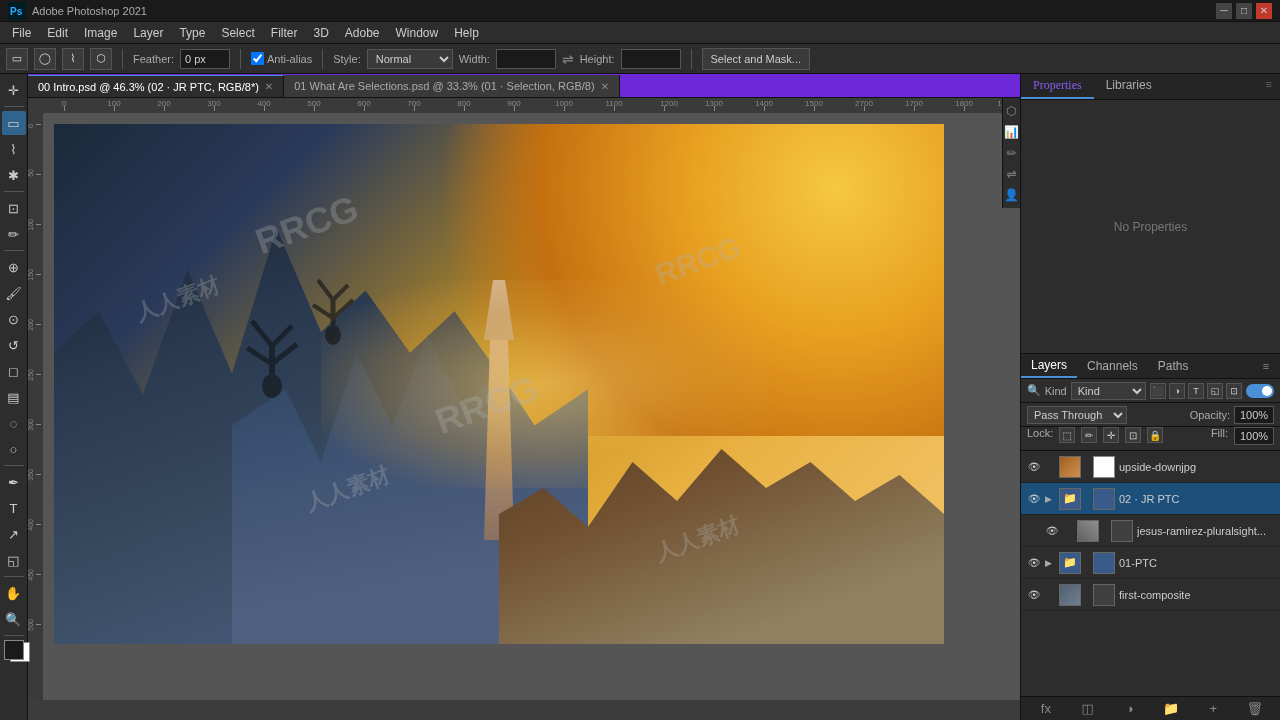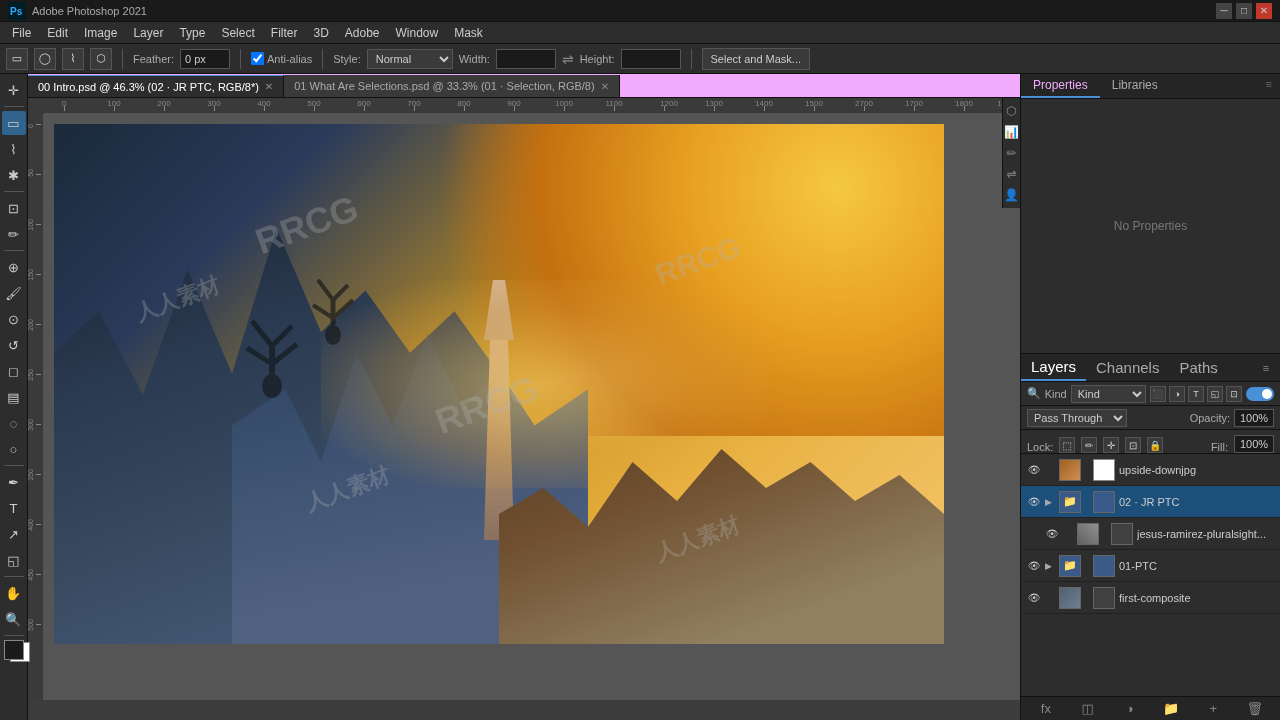--- a/index.html
+++ b/index.html
@@ -181,21 +181,21 @@
     #canvas-area {
       flex: 1;
       background: #3c3c3c;
       display: flex;
       flex-direction: column;
       overflow: hidden;
       position: relative;
     }
     #tabs-bar {
       height: 24px;
-      background: #f0abfc;
+      background: #6d28d9;
       display: flex;
       align-items: flex-end;
       border-bottom: 1px solid #111;
     }
     .tab {
       height: 22px;
       padding: 0 10px;
       font-size: 11px;
       color: #aaa;
       background: #3a3a3a;
@@ -300,22 +300,23 @@
       border-bottom: 1px solid #111;
     }
     .panel-tab {
       padding: 4px 12px;
       font-size: 12px;
       color: #aaa;
       cursor: pointer;
       border-bottom: 2px solid transparent;
     }
     .panel-tab.active {
-      color: #f0abfc;
+      color: #8b5cf6;
       border-bottom: 2px solid #4a90d9;
+      font-family: Liberation Serif, serif;
     }
     .panel-tab-close {
       margin-left: auto;
       padding: 4px 8px;
       color: #666;
       cursor: pointer;
       font-size: 11px;
     }
     #properties-content {
       flex: 1;
@@ -335,21 +336,21 @@
       overflow: hidden;
     }
     #layers-tabs {
       display: flex;
       background: #252525;
       border-bottom: 1px solid #111;
       align-items: center;
     }
     .layers-tab {
       padding: 4px 10px;
-      font-size: 15px;
+      font-size: 12px;
       color: #aaa;
       cursor: pointer;
     }
     .layers-tab.active { color: #fff; border-bottom: 2px solid #4a90d9; }
     .layers-tab-actions {
       margin-left: auto;
       display: flex;
       gap: 4px;
       padding-right: 6px;
     }
@@ -454,21 +455,21 @@
       border: 1px solid #555;
       color: #ccc;
       font-size: 11px;
       text-align: center;
     }
 
     
     #lock-bar {
       height: 24px;
       display: flex;
-      align-items: flex-end;
+      align-items: flex-start;
       padding: 0 6px;
       gap: 6px;
       border-bottom: 1px solid #111;
     }
     .lock-label {
       font-size: 11px;
       color: #aaa;
     }
     .lock-btn {
       width: 16px;
@@ -669,21 +670,21 @@
   <span class="menu-item">File</span>
   <span class="menu-item">Edit</span>
   <span class="menu-item">Image</span>
   <span class="menu-item">Layer</span>
   <span class="menu-item">Type</span>
   <span class="menu-item">Select</span>
   <span class="menu-item">Filter</span>
   <span class="menu-item">3D</span>
   <span class="menu-item">Adobe</span>
   <span class="menu-item">Window</span>
-  <span class="menu-item">Mask</span>
+  <span class="menu-item">Help</span>
 </div>
 
 <div id="options-bar">
   <div class="opt-tool-icon">▭</div>
   <div class="opt-tool-icon">◯</div>
   <div class="opt-tool-icon">⌇</div>
   <div class="opt-tool-icon">⬡</div>
   <div class="opt-separator"></div>
   <span class="opt-label">Feather:</span>
   <input class="opt-input" type="text" value="0 px" style="">

